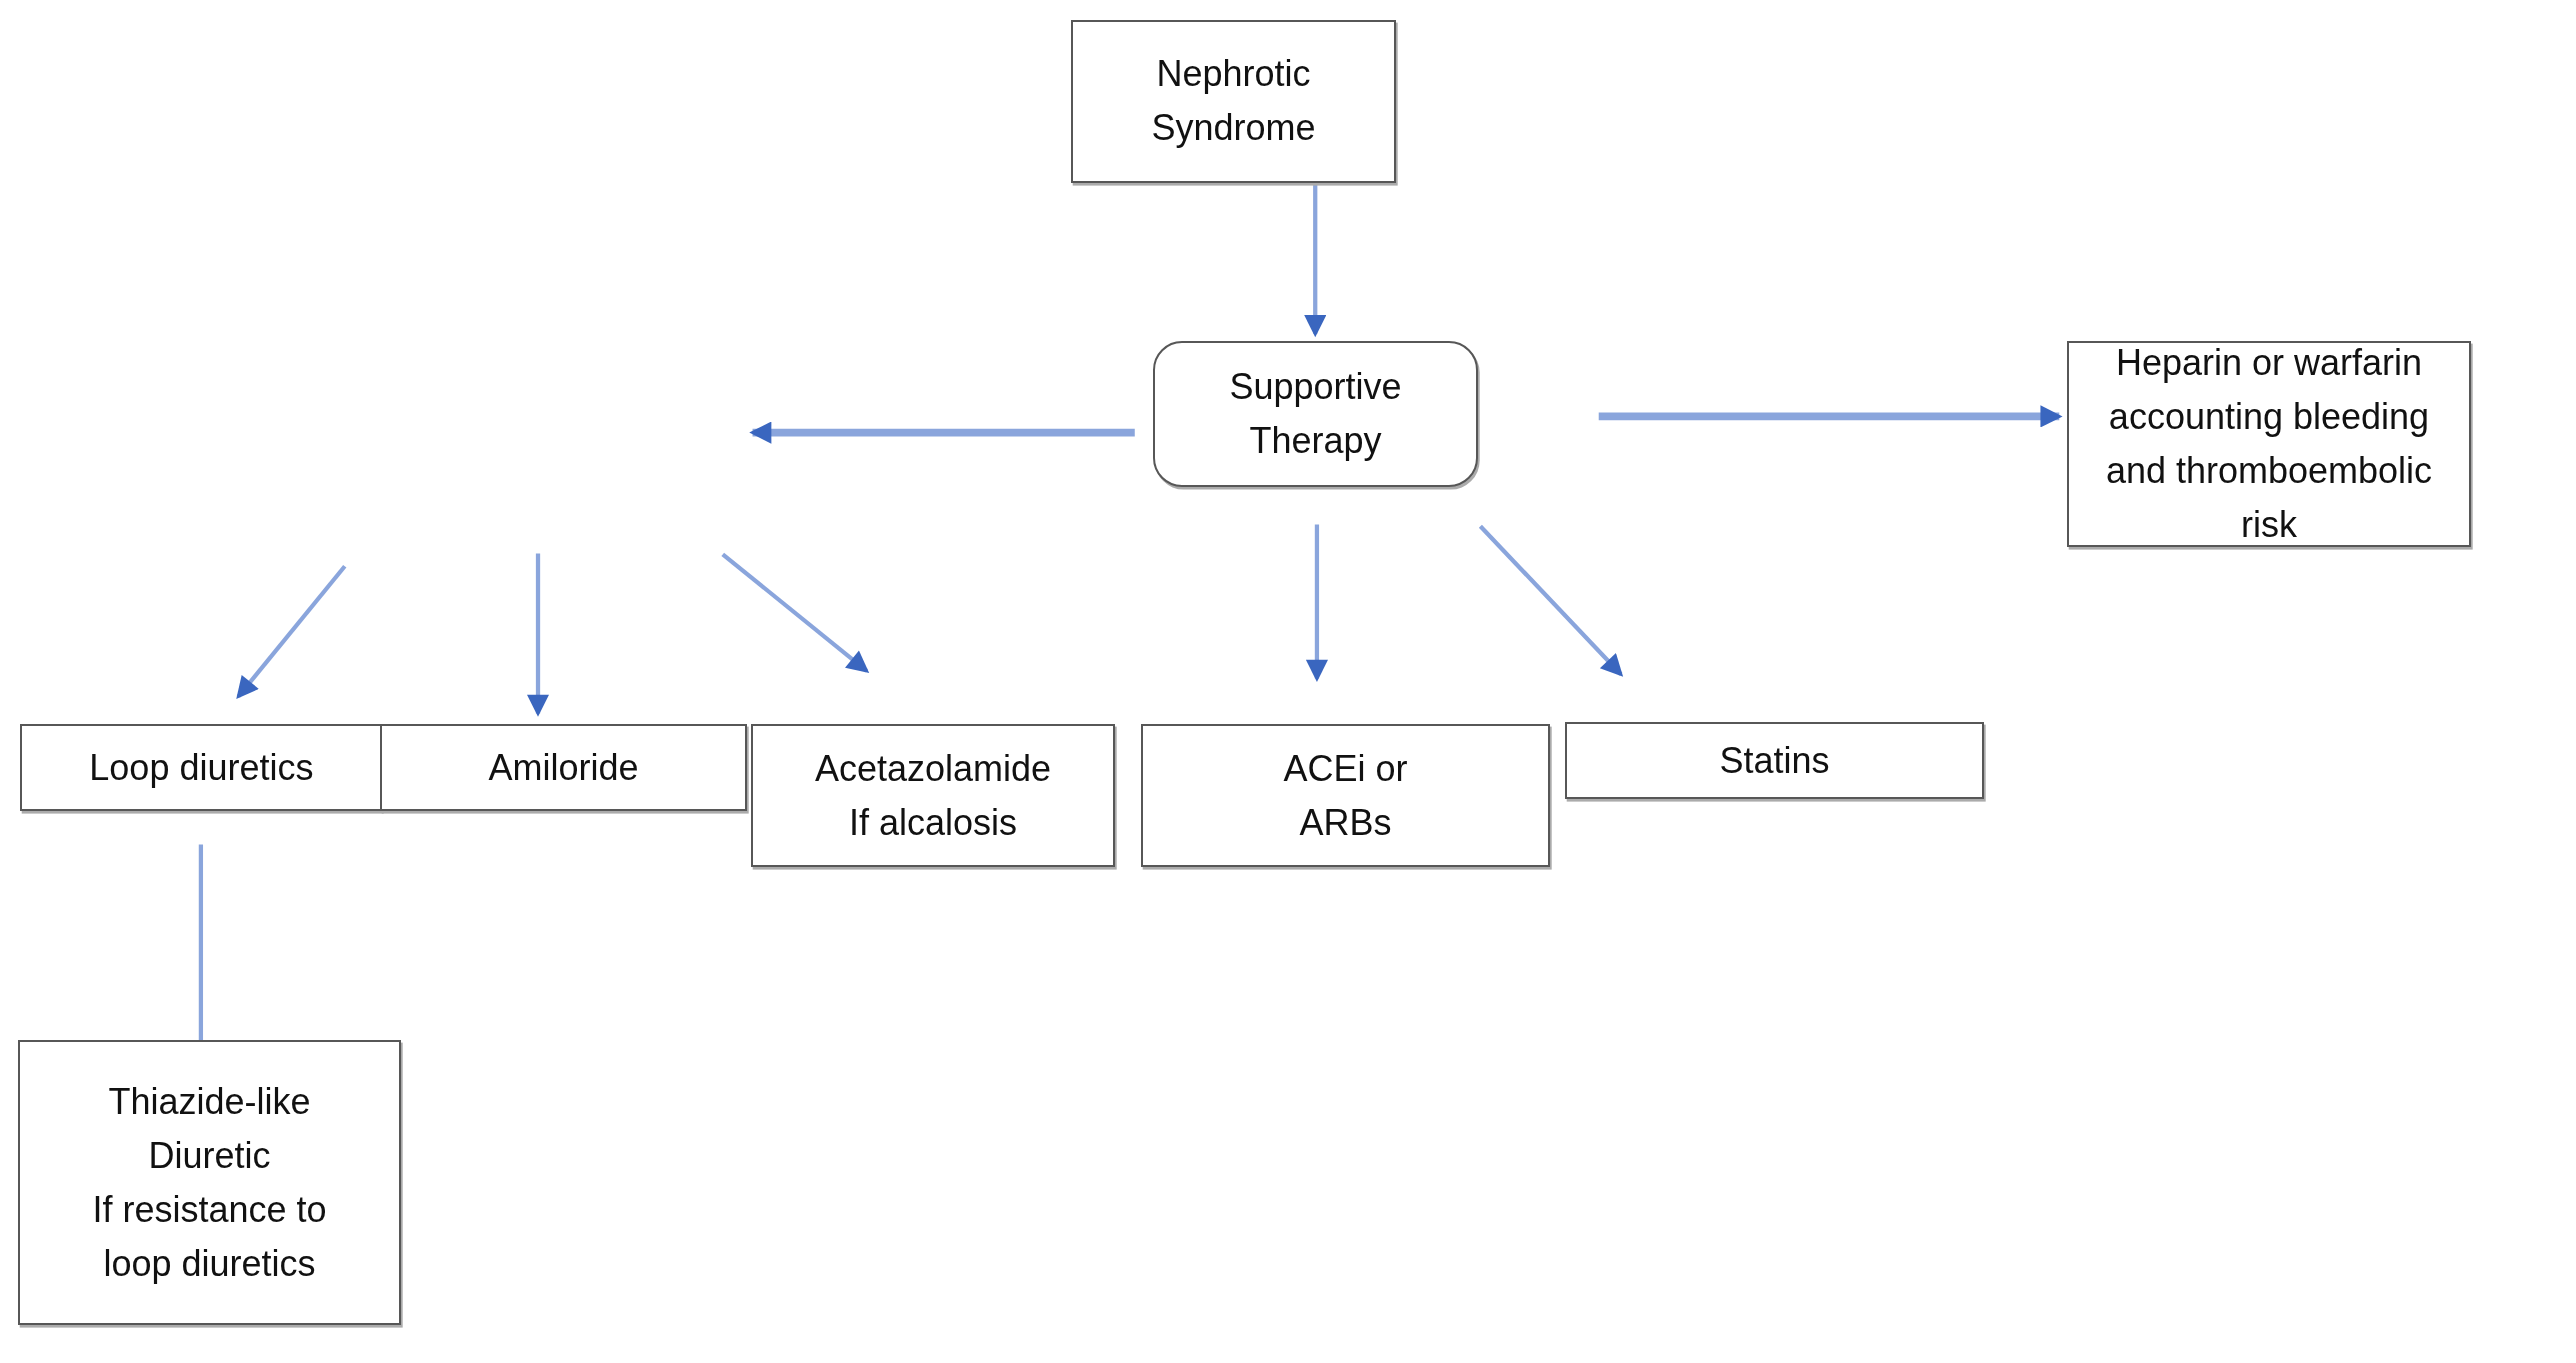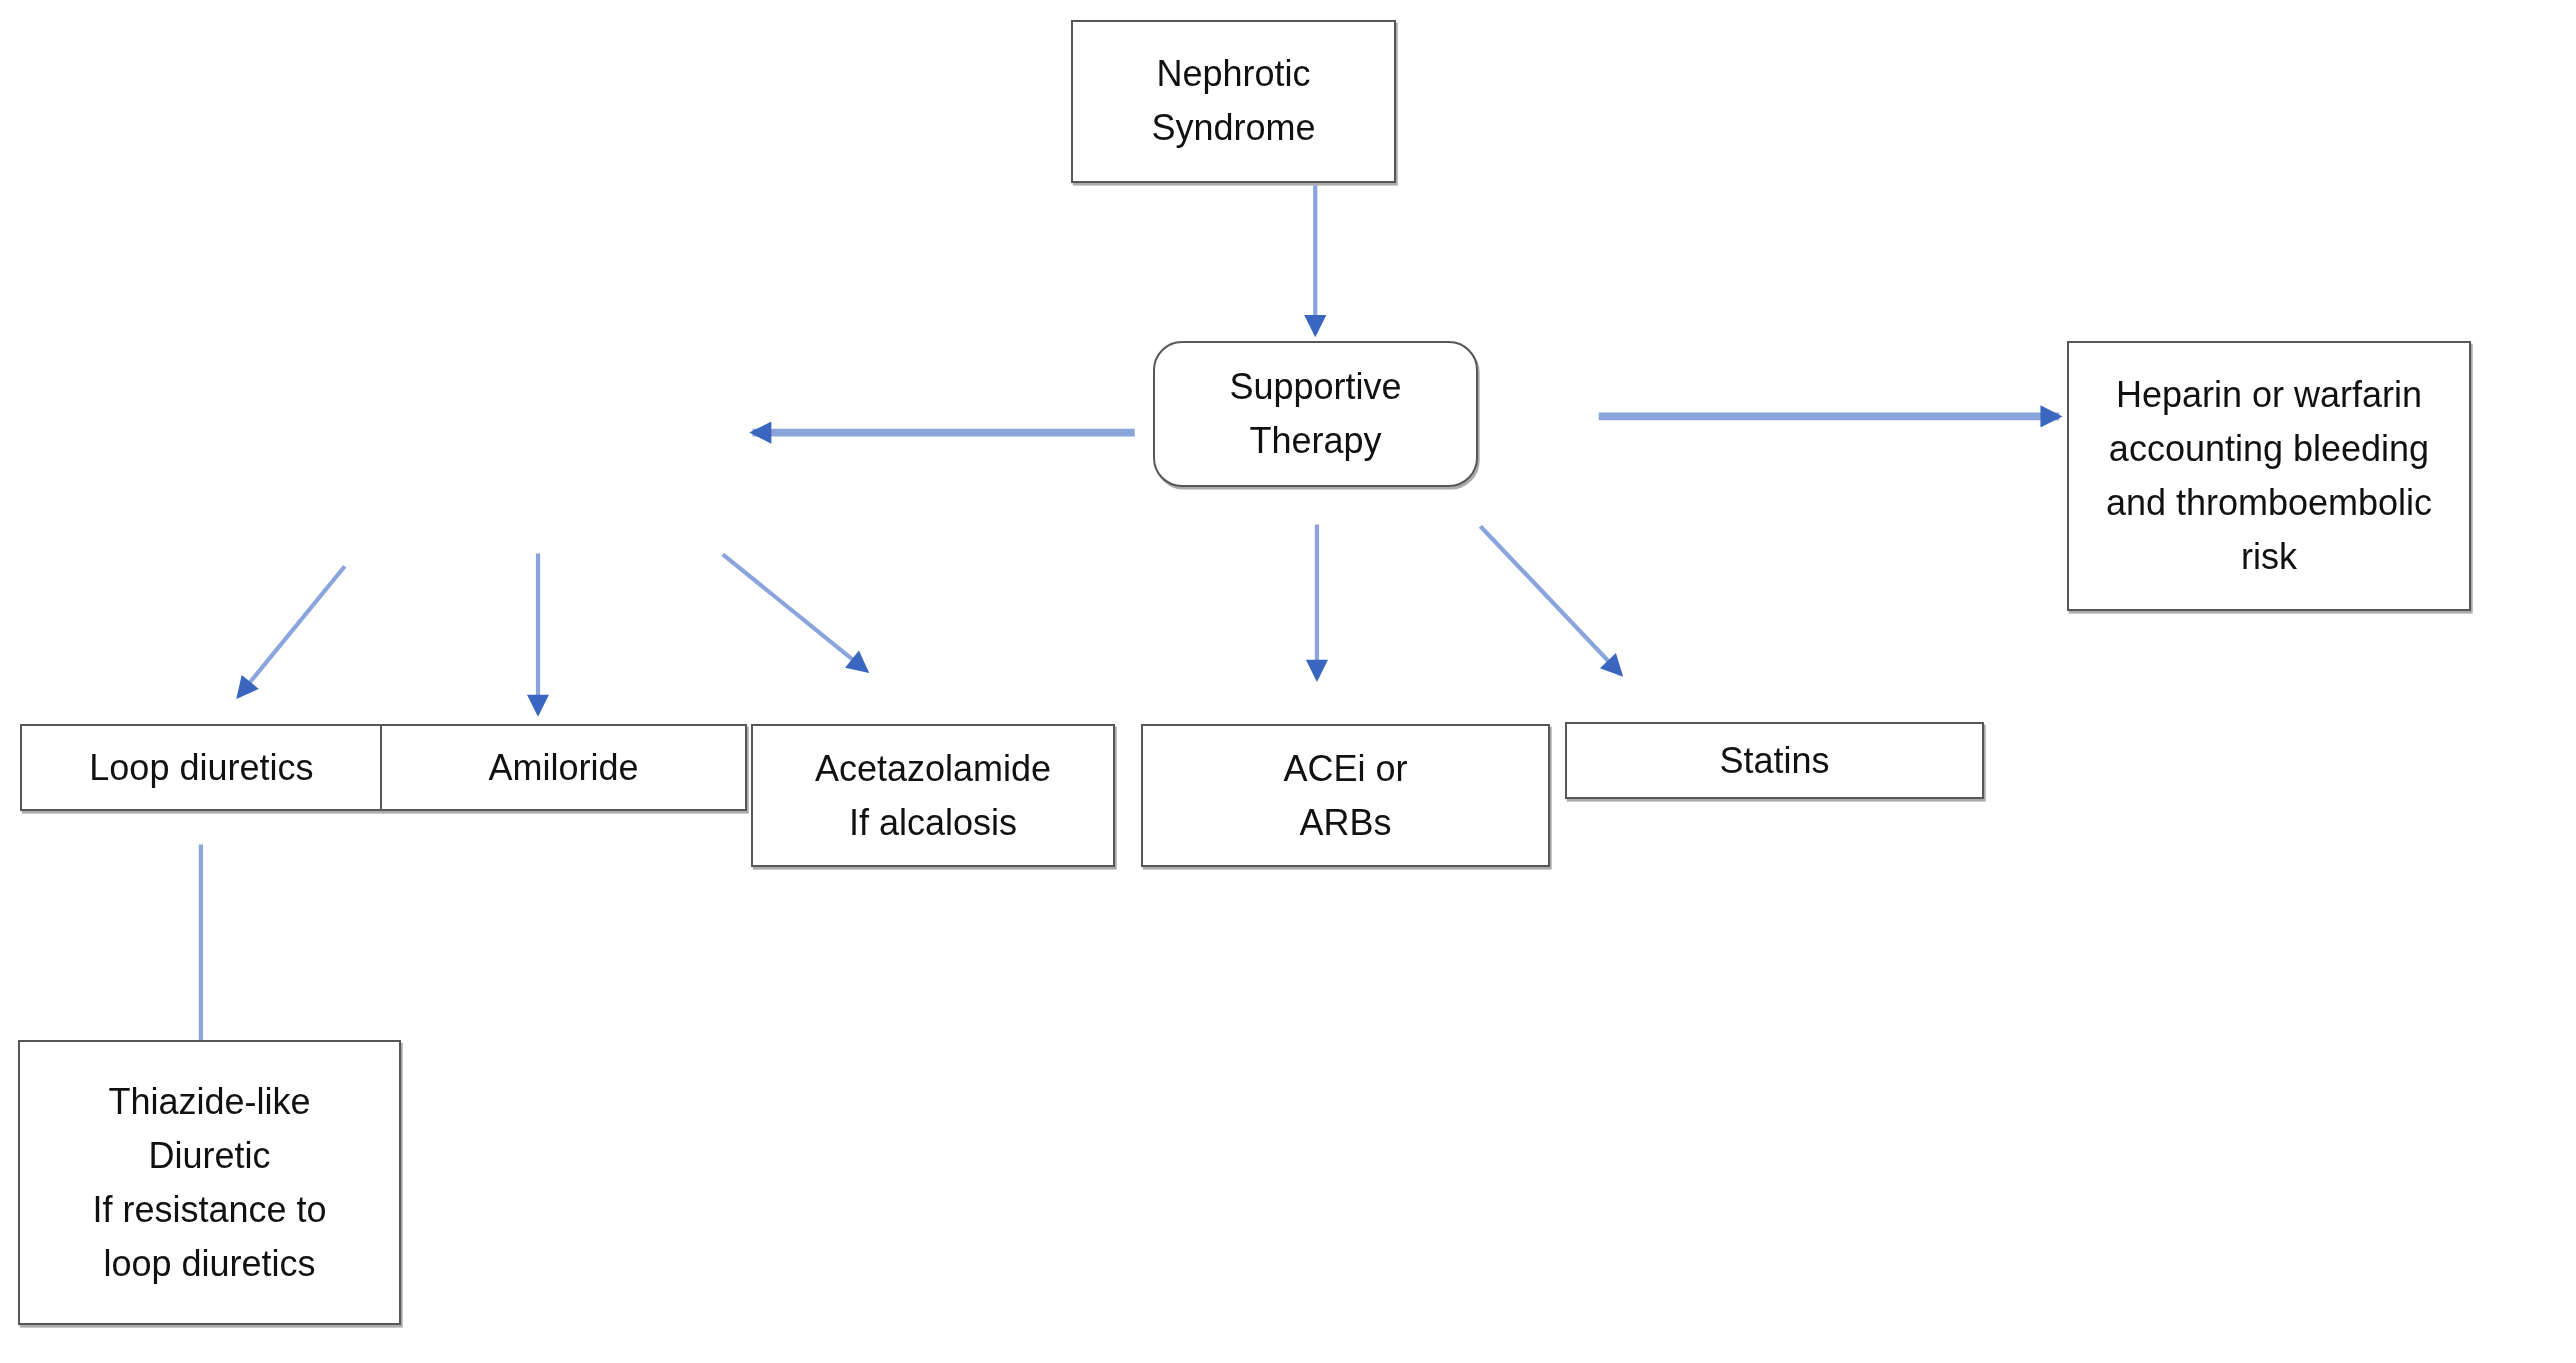--- a/index.html
+++ b/index.html
@@ -60,21 +60,21 @@
     <span class="label">Nephrotic
 Syndrome</span>
   </div>
 
   <div class="node" style="left:1153px; top:341px; width:325px; height:146px;border-radius:29px;">
     <span class="label">Supportive
 Therapy</span>
   </div>
 
 
-  <div class="node" style="left:2067px; top:341px; width:404px; height:270px;">
+  <div class="node" style="left:2067px; top:341px; width:404px; height:206px;">
     <span class="label">Heparin or warfarin
 accounting bleeding
 and thromboembolic
 risk</span>
   </div>
 
   <div class="node" style="left:20.4px;   top:724px; width:362px; height:87px;">
     <span class="label">Loop diuretics</span>
   </div>
 

